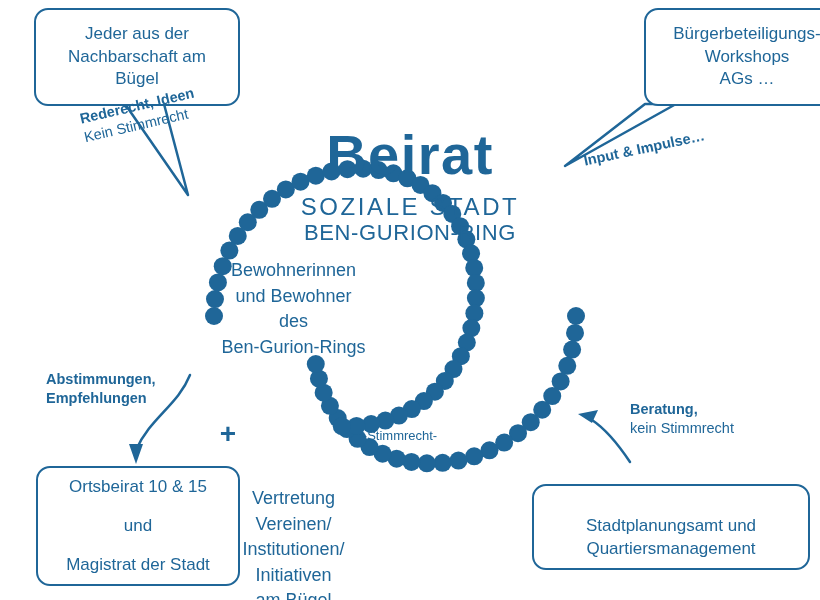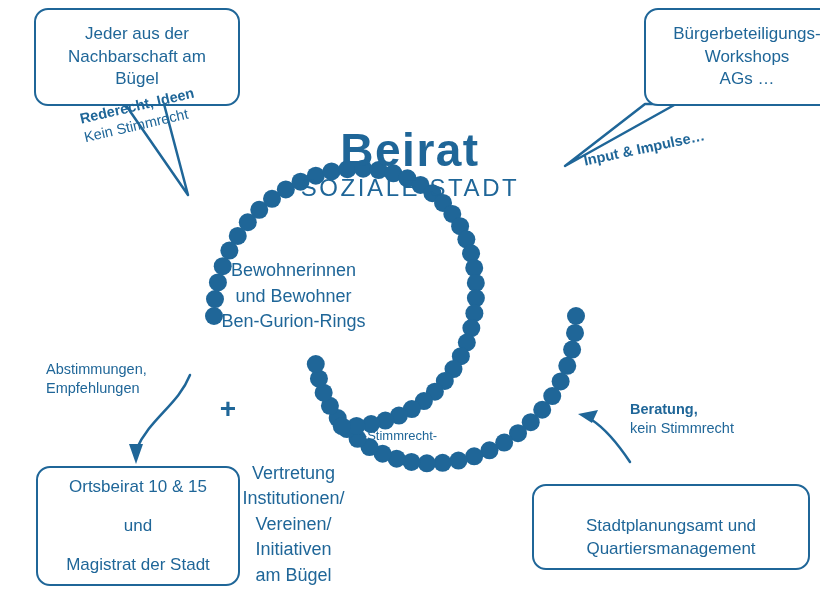--- a/index.html
+++ b/index.html
@@ -59,29 +59,29 @@
     position: absolute;
     z-index: 4;
     text-align: center;
   }
   #title-group {
     left: 230px;
     top: 126px;
     width: 360px;
   }
   #title-main {
-    font-size: 46px;
+    font-size: 56px;
     font-weight: bold;
     letter-spacing: 1.5px;
     line-height: 1.05;
   }
   #title-sub1 {
     font-size: 24px;
     letter-spacing: 2.6px;
-    margin-top: 0;
+    margin-top: 8px;
     line-height: 1.15;
   }
   #title-sub2 {
     font-size: 22px;
     letter-spacing: 0.6px;
     line-height: 1.2;
   }
 
   #columns {
     left: 206px;
@@ -135,22 +135,22 @@
   }
   #label-input {
     left: 582px;
     top: 152px;
     transform: rotate(-12deg);
     transform-origin: left top;
     font-weight: bold;
   }
   #label-abstimmungen {
     left: 46px;
-    top: 360px;
-    font-weight: normal;
+    top: 370px;
+    font-weight: bold;
   }
   #label-beratung {
     left: 630px;
     top: 400px;
   }
 </style>
 </head>
 <body>
 
 <div id="stage">
@@ -257,33 +257,35 @@
   </div>
 
   <div class="box" id="box-stadtplanung">
     <span class="line">Stadtplanungsamt und</span>
     <span class="line">Quartiersmanagement</span>
   </div>
 
   <div class="center-block" id="title-group">
     <div id="title-main">Beirat</div>
     <div id="title-sub1">SOZIALE STADT</div>
+    <div id="title-sub2">BEN-GURION-RING</div>
   </div>
 
   <div class="center-block" id="columns">
     <div class="col">
       <div>Bewohnerinnen</div>
       <div>und Bewohner</div>
+      <div>des</div>
       <div>Ben-Gurion-Rings</div>
     </div>
     <div id="plus-sign">+</div>
     <div class="col">
       <div>Vertretung</div>
+      <div>Vereinen/</div>
       <div>Institutionen/</div>
-      <div>Vereinen/</div>
       <div>Initiativen</div>
       <div>am Bügel</div>
     </div>
   </div>
 
   <div class="center-block" id="stimmrecht">-Stimmrecht-</div>
 
   <div class="flabel" id="label-rederecht">
     <div class="b">Rederecht, Ideen</div>
     <div class="r">Kein Stimmrecht</div>

